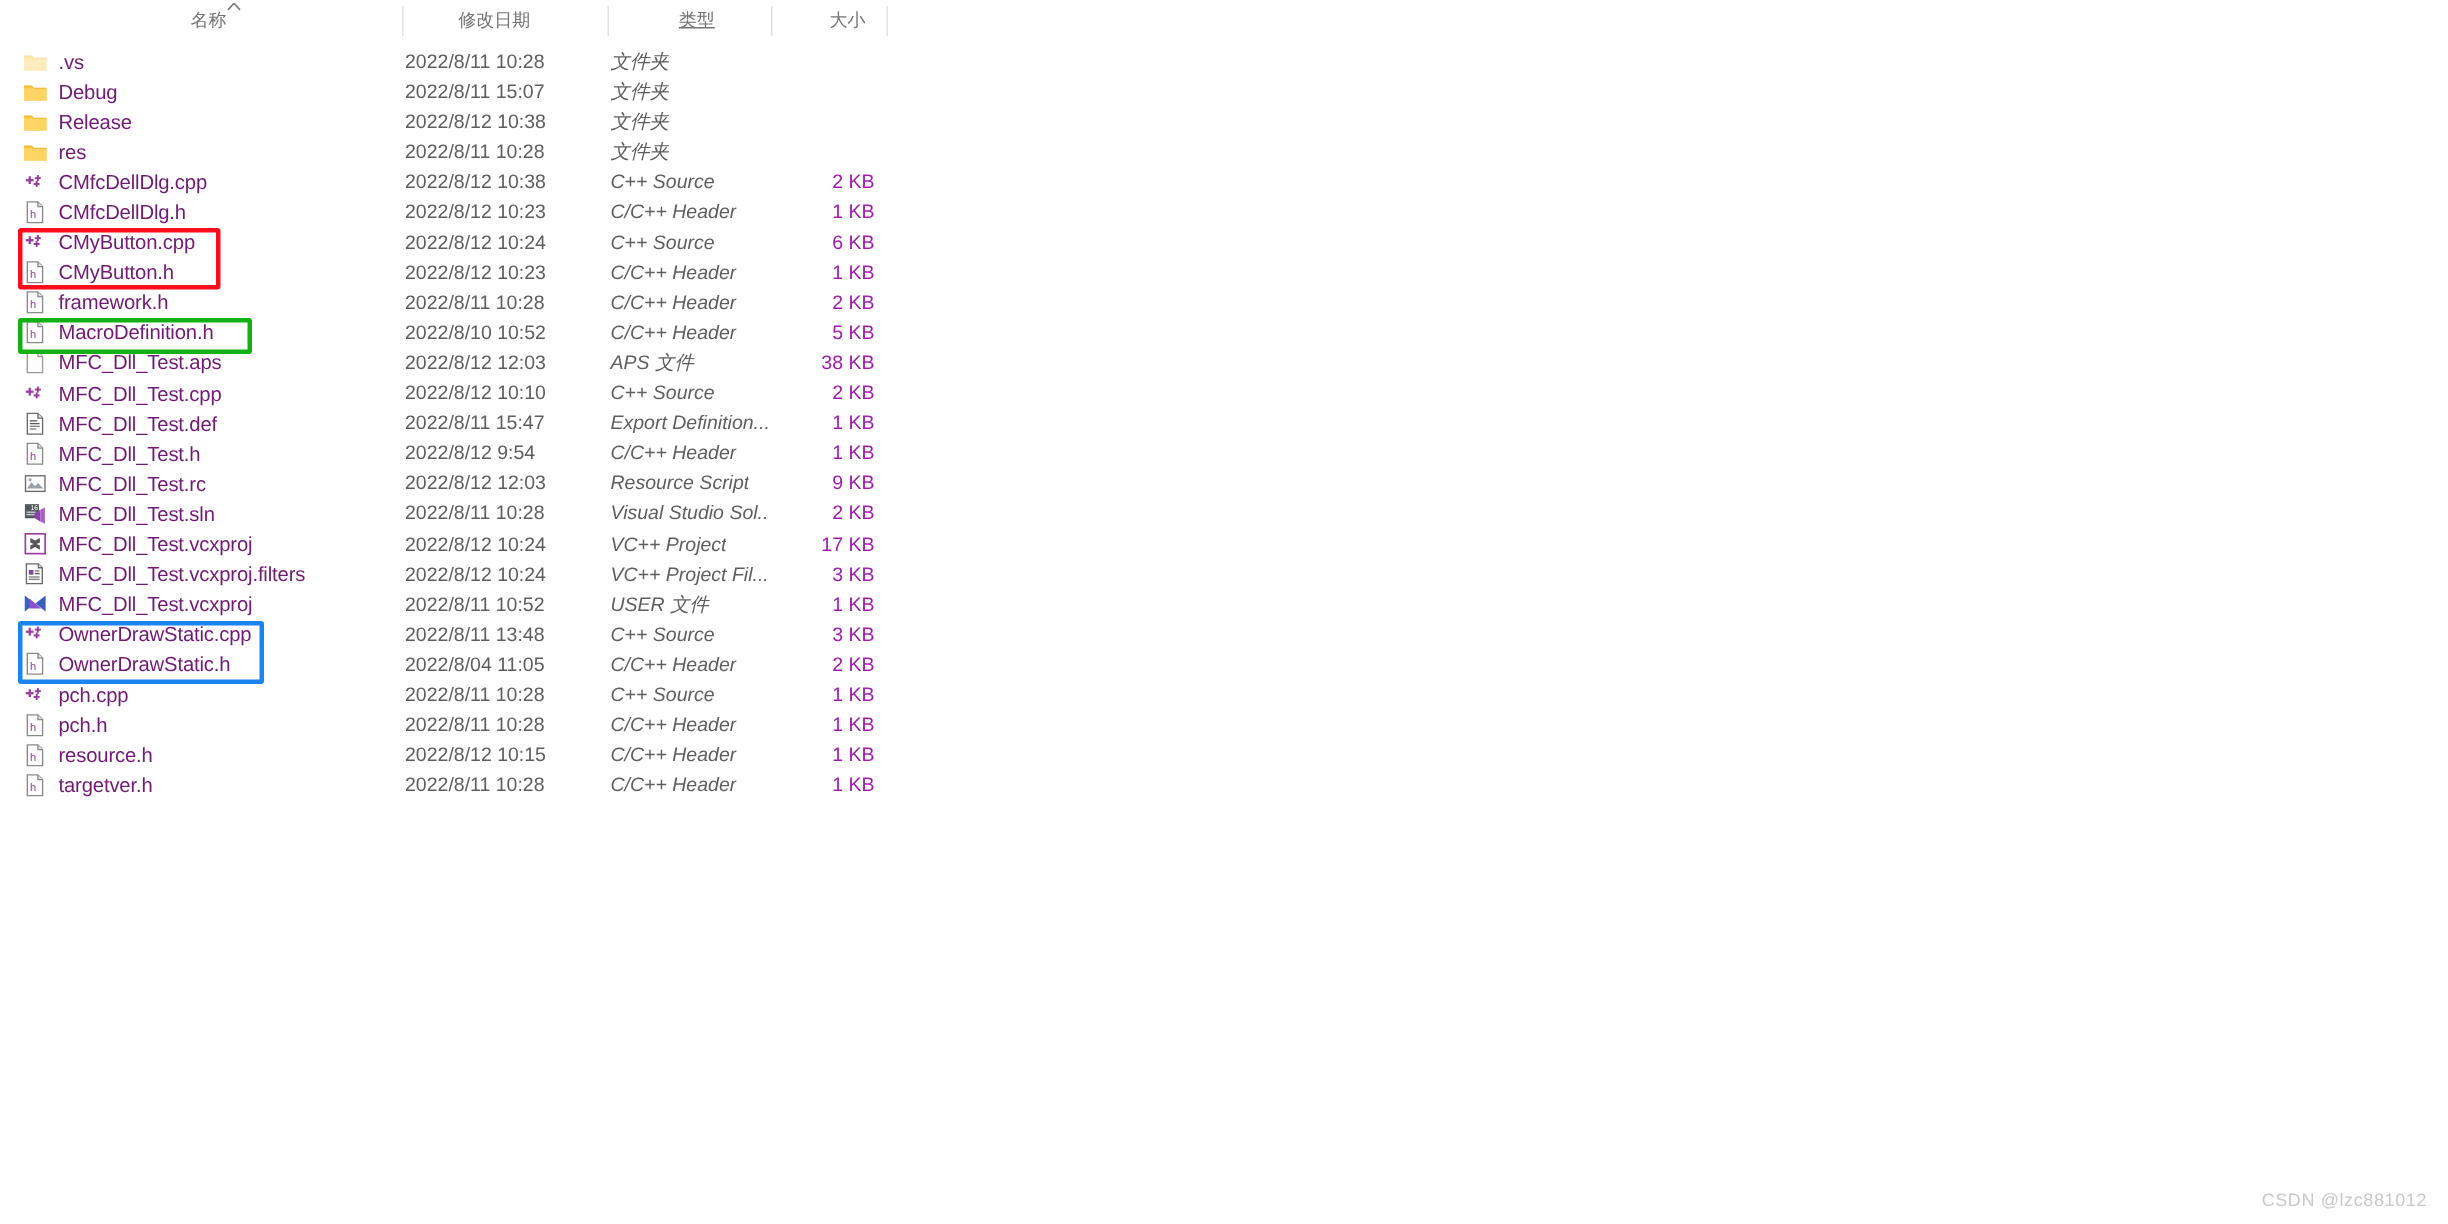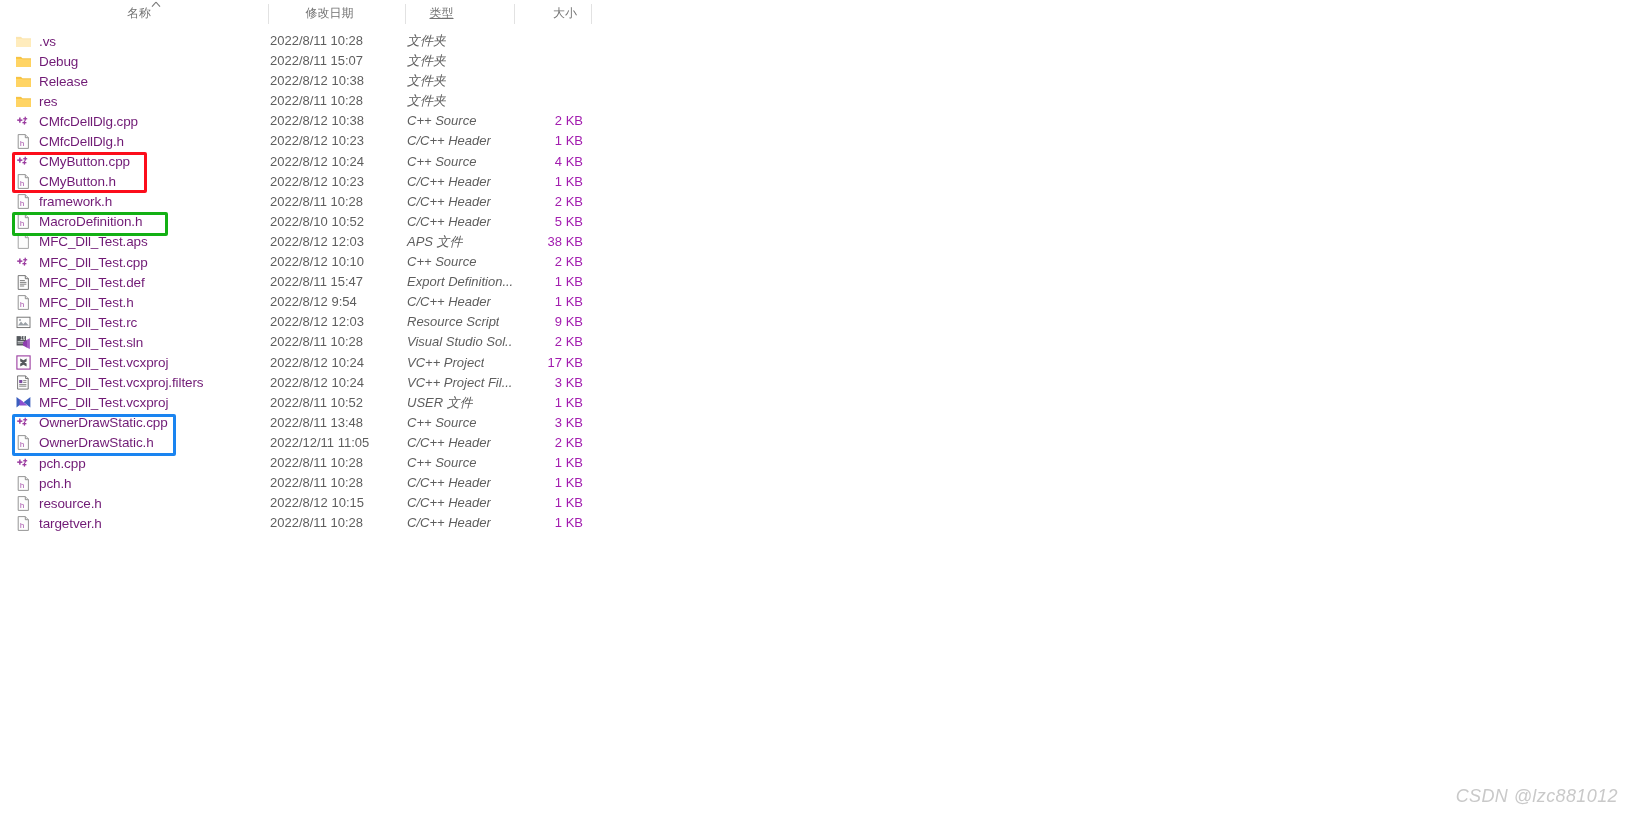--- a/index.html
+++ b/index.html
@@ -140,34 +140,33 @@
   }
   #anno-red   { border-width: 3px; border-color: #fc0d1b; }
   #anno-green { border-width: 3px; border-color: #13b014; }
   #anno-blue  { border-width: 3px; border-color: #1a84f0; }
 
   
   #watermark {
     position: absolute;
     right: 14px;
     bottom: 9px;
-    font-size: 18px;
+    font-size: 12px;
     color: #c9c9c9;
     letter-spacing: 0.4px;
     white-space: nowrap;
-    font-style: italic;
   }
 </style>
 </head>
 <body>
 
 <div id="col-header">
   <div class="col-head" style="left:0px;width:268px;">名称</div>
   <div class="col-head" style="left:256px;width:137px;">修改日期</div>
-  <div class="col-head" style="left:382px;width:109px;text-decoration:underline;">类型</div>
+  <div class="col-head" style="left:405px;width:109px;text-decoration:underline;">类型</div>
   <div class="col-head" style="left:514px;width:78px;padding-left:24px;">大小</div>
 
   <div class="col-sep" style="left:268px;"></div>
   <div class="col-sep" style="left:405px;"></div>
   <div class="col-sep" style="left:514px;"></div>
   <div class="col-sep" style="left:591px;"></div>
 
   <div class="sort-caret">
     <svg width="12" height="7" viewBox="0 0 12 7">
       <path d="M6 1.2 L10 5.6" stroke="#7a7a7a" stroke-width="1.1" fill="none"></path>
@@ -283,21 +282,21 @@
               <rect x="9.6" y="3.7" width="1.3" height="4.0"></rect>
               <rect x="7.4" y="9.0" width="4.0" height="1.3"></rect>
               <rect x="8.8" y="7.6" width="1.3" height="4.0"></rect>
             </g>
           </svg>
         </span>
         <span class="fname">CMyButton.cpp</span>
       </div>
       <div class="cell-date">2022/8/12 10:24</div>
       <div class="cell-type">C++ Source</div>
-      <div class="cell-size">4 KB</div>
+      <div class="cell-size">6 KB</div>
     </div>
     <div class="row">
       <div class="cell-name">
         <span class="ic">
           <svg width="17" height="17" viewBox="0 0 17 17">
             <path d="M3.2 1.6h7.1l3.1 3.1v10.7H3.2z" fill="#fdfdfd" stroke="#8a8a8a" stroke-width="0.9"></path>
             <path d="M10.3 1.6v3.1h3.1" fill="#e4e4e4" stroke="#8a8a8a" stroke-width="0.9"></path>
             <text x="5.0" y="12.6" font-family="Liberation Sans, sans-serif" font-size="7.4" fill="#9b3ca0">h</text>
           </svg>
         </span>
@@ -513,21 +512,21 @@
       <div class="cell-name">
         <span class="ic">
           <svg width="17" height="17" viewBox="0 0 17 17">
             <path d="M3.2 1.6h7.1l3.1 3.1v10.7H3.2z" fill="#fdfdfd" stroke="#8a8a8a" stroke-width="0.9"></path>
             <path d="M10.3 1.6v3.1h3.1" fill="#e4e4e4" stroke="#8a8a8a" stroke-width="0.9"></path>
             <text x="5.0" y="12.6" font-family="Liberation Sans, sans-serif" font-size="7.4" fill="#9b3ca0">h</text>
           </svg>
         </span>
         <span class="fname">OwnerDrawStatic.h</span>
       </div>
-      <div class="cell-date">2022/12/11 11:05</div>
+      <div class="cell-date">2022/8/04 11:05</div>
       <div class="cell-type">C/C++ Header</div>
       <div class="cell-size">2 KB</div>
     </div>
     <div class="row">
       <div class="cell-name">
         <span class="ic">
           <svg width="17" height="17" viewBox="0 0 17 17">
             <g fill="#9b3ca0">
               <rect x="2.2" y="6.4" width="5.2" height="1.5"></rect>
               <rect x="4.1" y="4.5" width="1.5" height="5.2"></rect>

